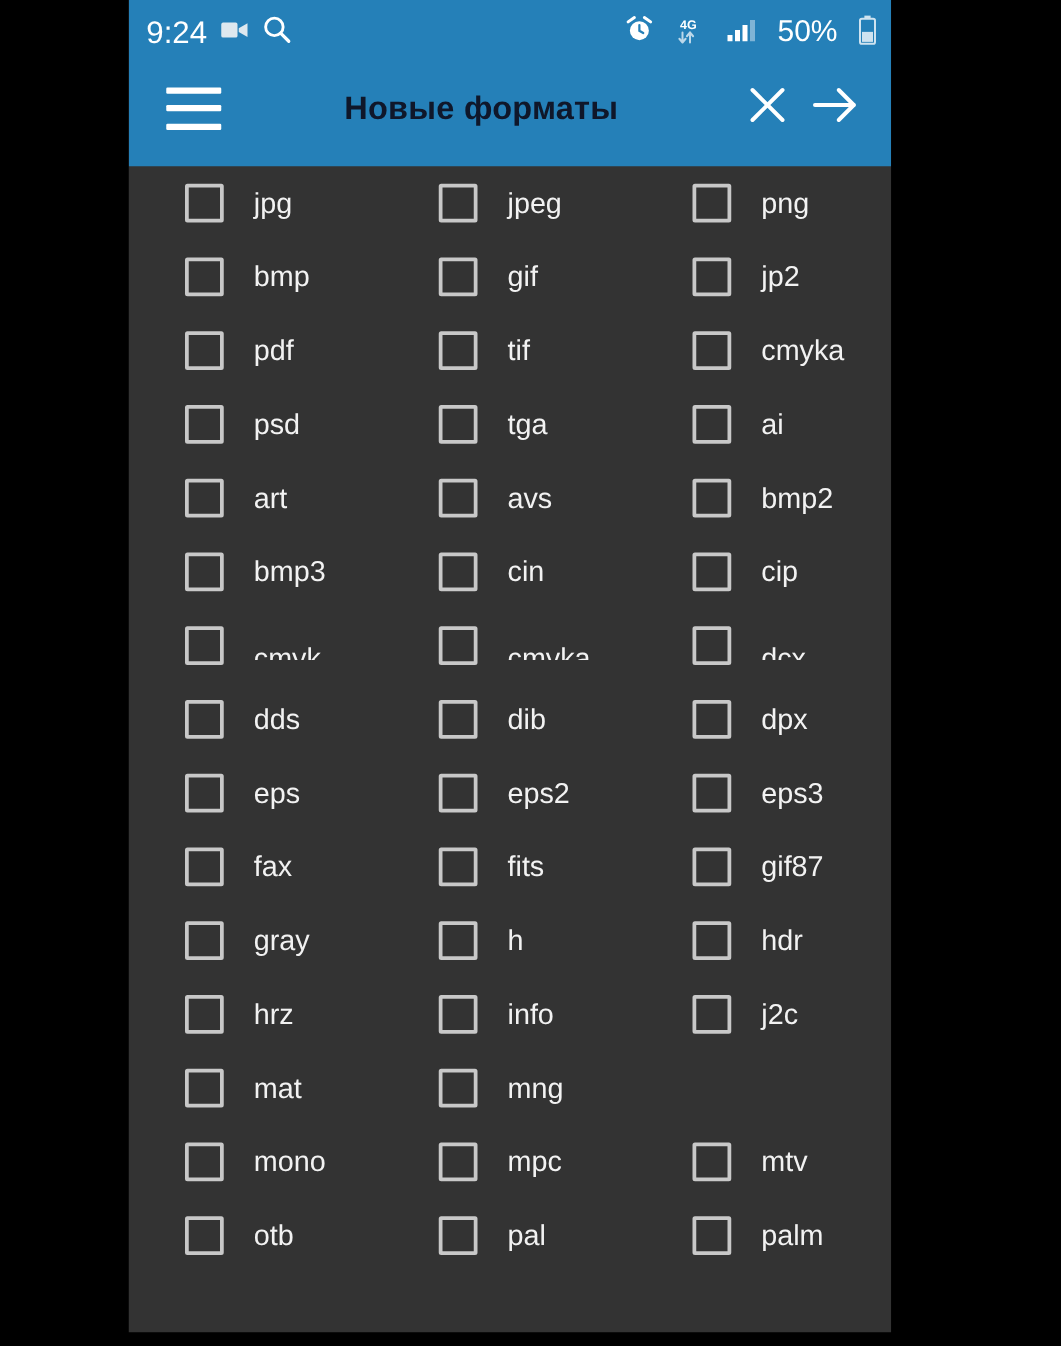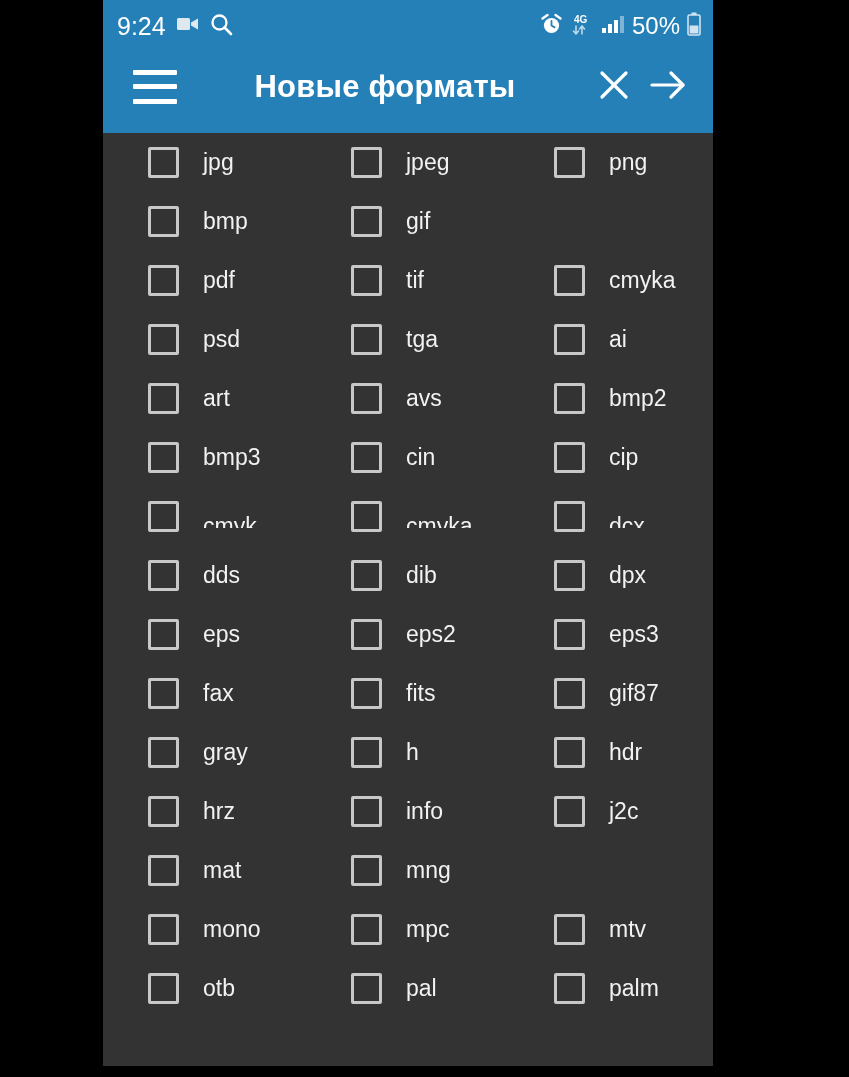--- a/index.html
+++ b/index.html
@@ -37,21 +37,21 @@
   }
   #status-left {
     display: flex;
     align-items: center;
     gap: 10px;
   }
   #status-right {
     margin-left: auto;
     display: flex;
     align-items: center;
-    gap: 7px;
+    gap: 17px;
   }
   .sb-time {
     color: #ffffff;
     font-size: 25px;
     letter-spacing: 0px;
     line-height: 1;
   }
   .sb-pct {
     color: #ffffff;
     font-size: 24px;
@@ -79,22 +79,22 @@
   }
   #hamburger-button span {
     display: block;
     height: 5px;
     width: 44px;
     background: #ffffff;
     border-radius: 1px;
   }
   #app-title {
     flex: 1 1 auto;
-    color: #ffffff;
-    font-size: 31px;
+    color: #0f172a;
+    font-size: 26px;
     font-weight: bold;
     text-align: center;
     white-space: nowrap;
     margin: 0 4px 0 10px;
     letter-spacing: 0.2px;
   }
   .bar-btn {
     flex: 0 0 auto;
     width: 54px;
     height: 54px;
@@ -262,20 +262,24 @@
       </div>
       <div class="format-row">
         <div class="format-cell">
           <span class="checkbox"></span>
           <span class="format-label">bmp</span>
         </div>
         <div class="format-cell">
           <span class="checkbox"></span>
           <span class="format-label">gif</span>
         </div>
+        <div class="format-cell">
+          <span class="checkbox"></span>
+          <span class="format-label">jp2</span>
+        </div>
       </div>
       <div class="format-row">
         <div class="format-cell">
           <span class="checkbox"></span>
           <span class="format-label">pdf</span>
         </div>
         <div class="format-cell">
           <span class="checkbox"></span>
           <span class="format-label">tif</span>
         </div>

